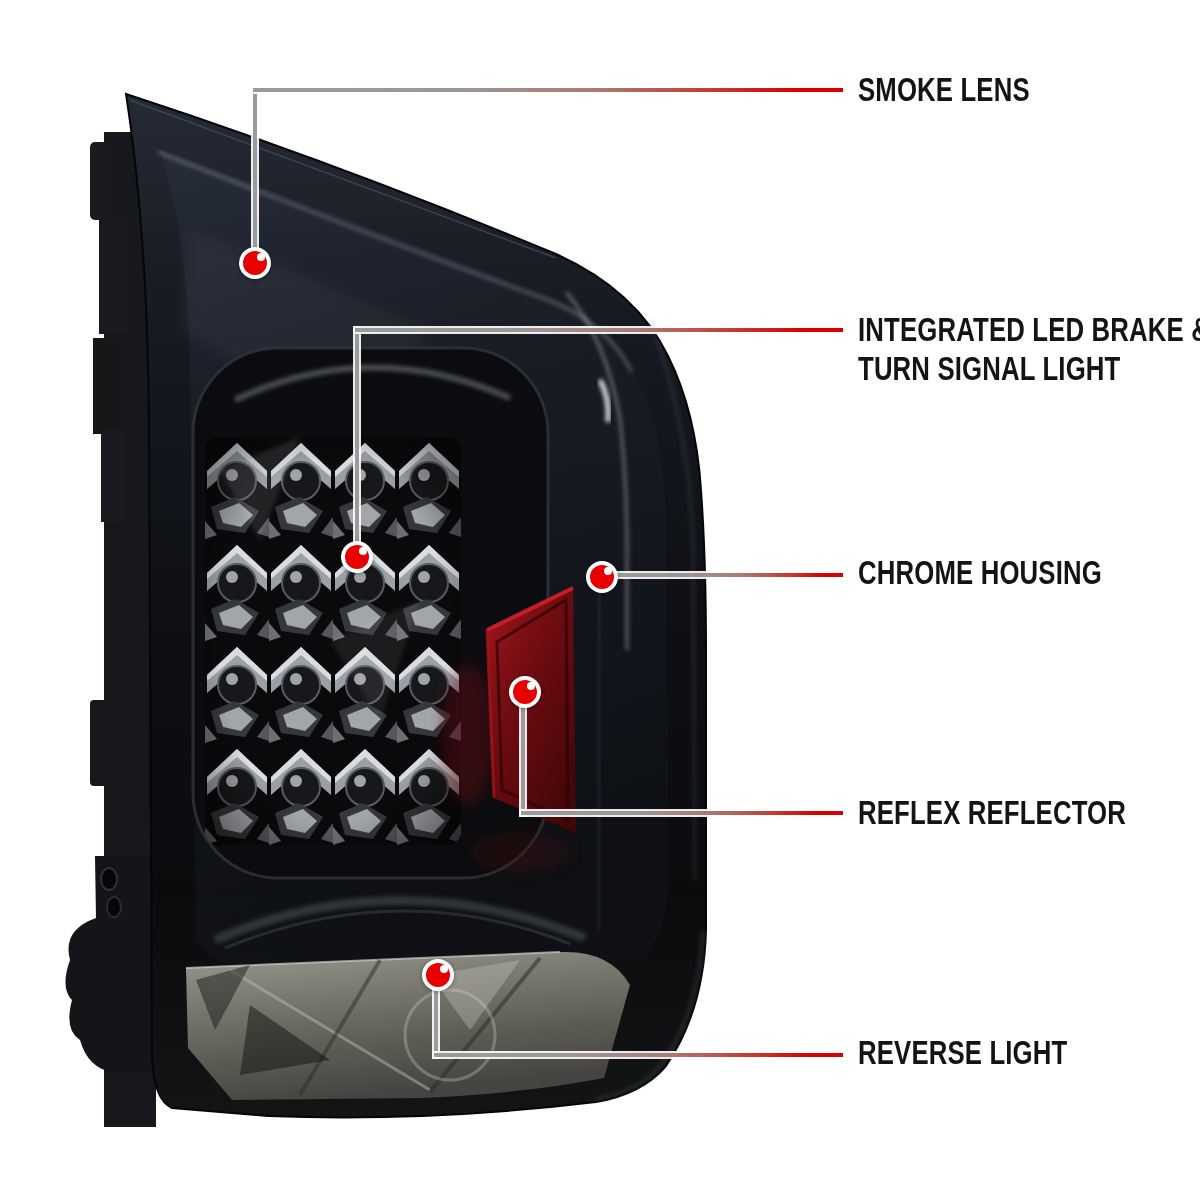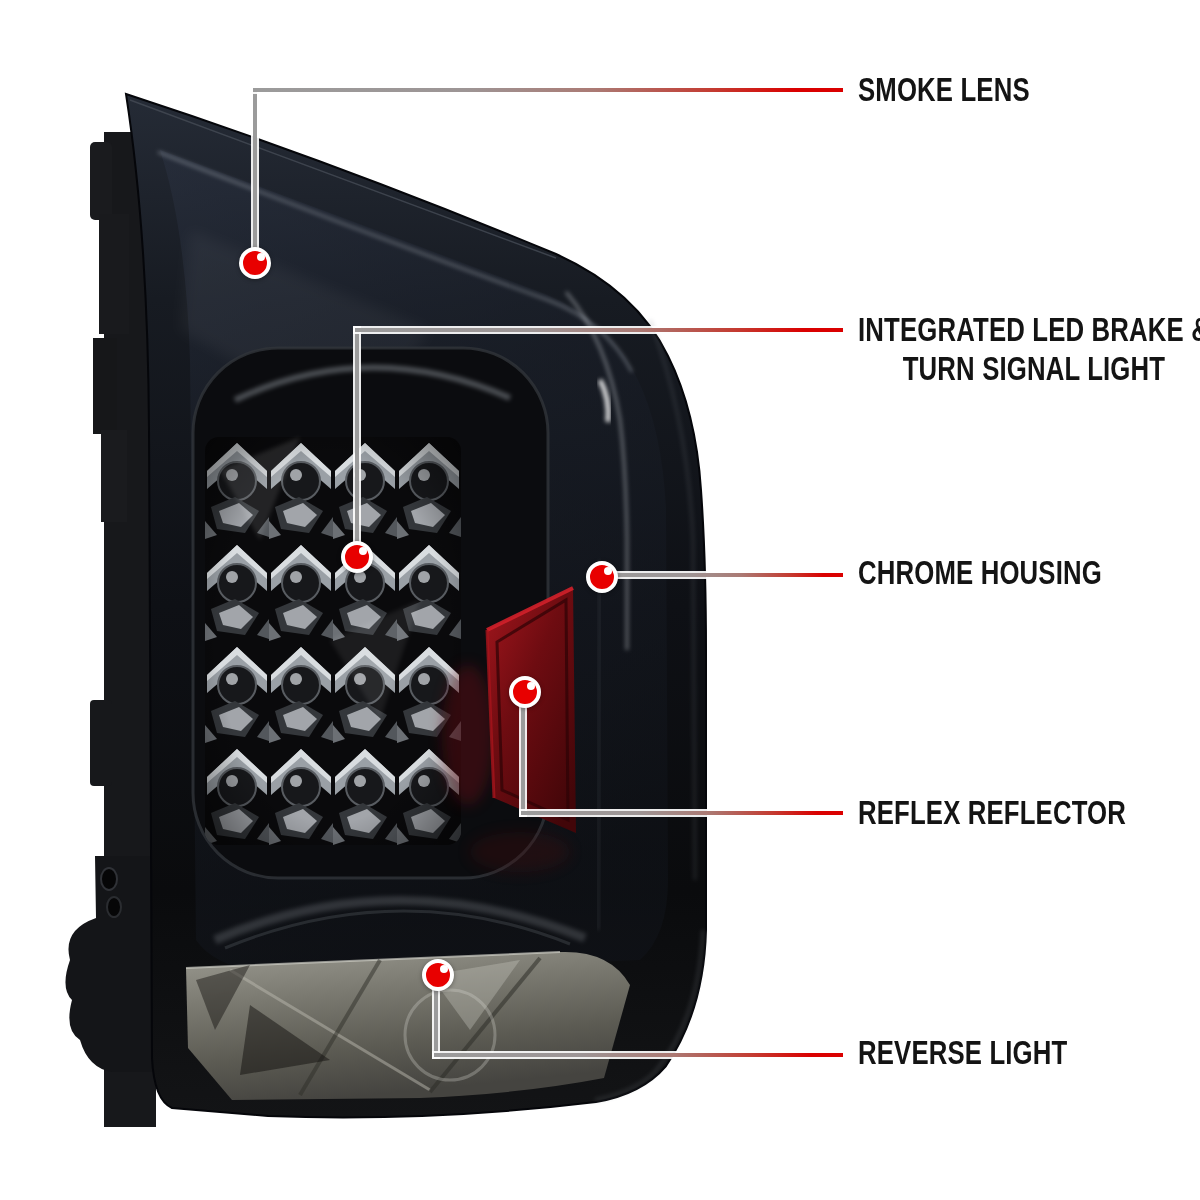--- a/index.html
+++ b/index.html
@@ -1,21 +1,21 @@
 <!DOCTYPE html>
 <html><head>
 <meta charset="utf-8">
 <style>
   html,body { margin:0; padding:0; }
   body {
     width:1200px; height:1200px; position:relative; overflow:hidden;
     background:#ffffff;
     font-family:"Liberation Sans", sans-serif;
   }
-  .stage { position:absolute; left:0; top:0; width:984px; height:1200px;text-align:center; }
+  .stage { position:absolute; left:0; top:0; width:984px; height:1200px; }
   svg.art { position:absolute; left:0; top:0; z-index:1; }
 
   
   .cline {
     position:absolute; z-index:3;
     background:#9b9b9b;
     box-shadow:0 0 0 2px rgba(255,255,255,0.92);
   }
   .cline.h {
     height:4px;

